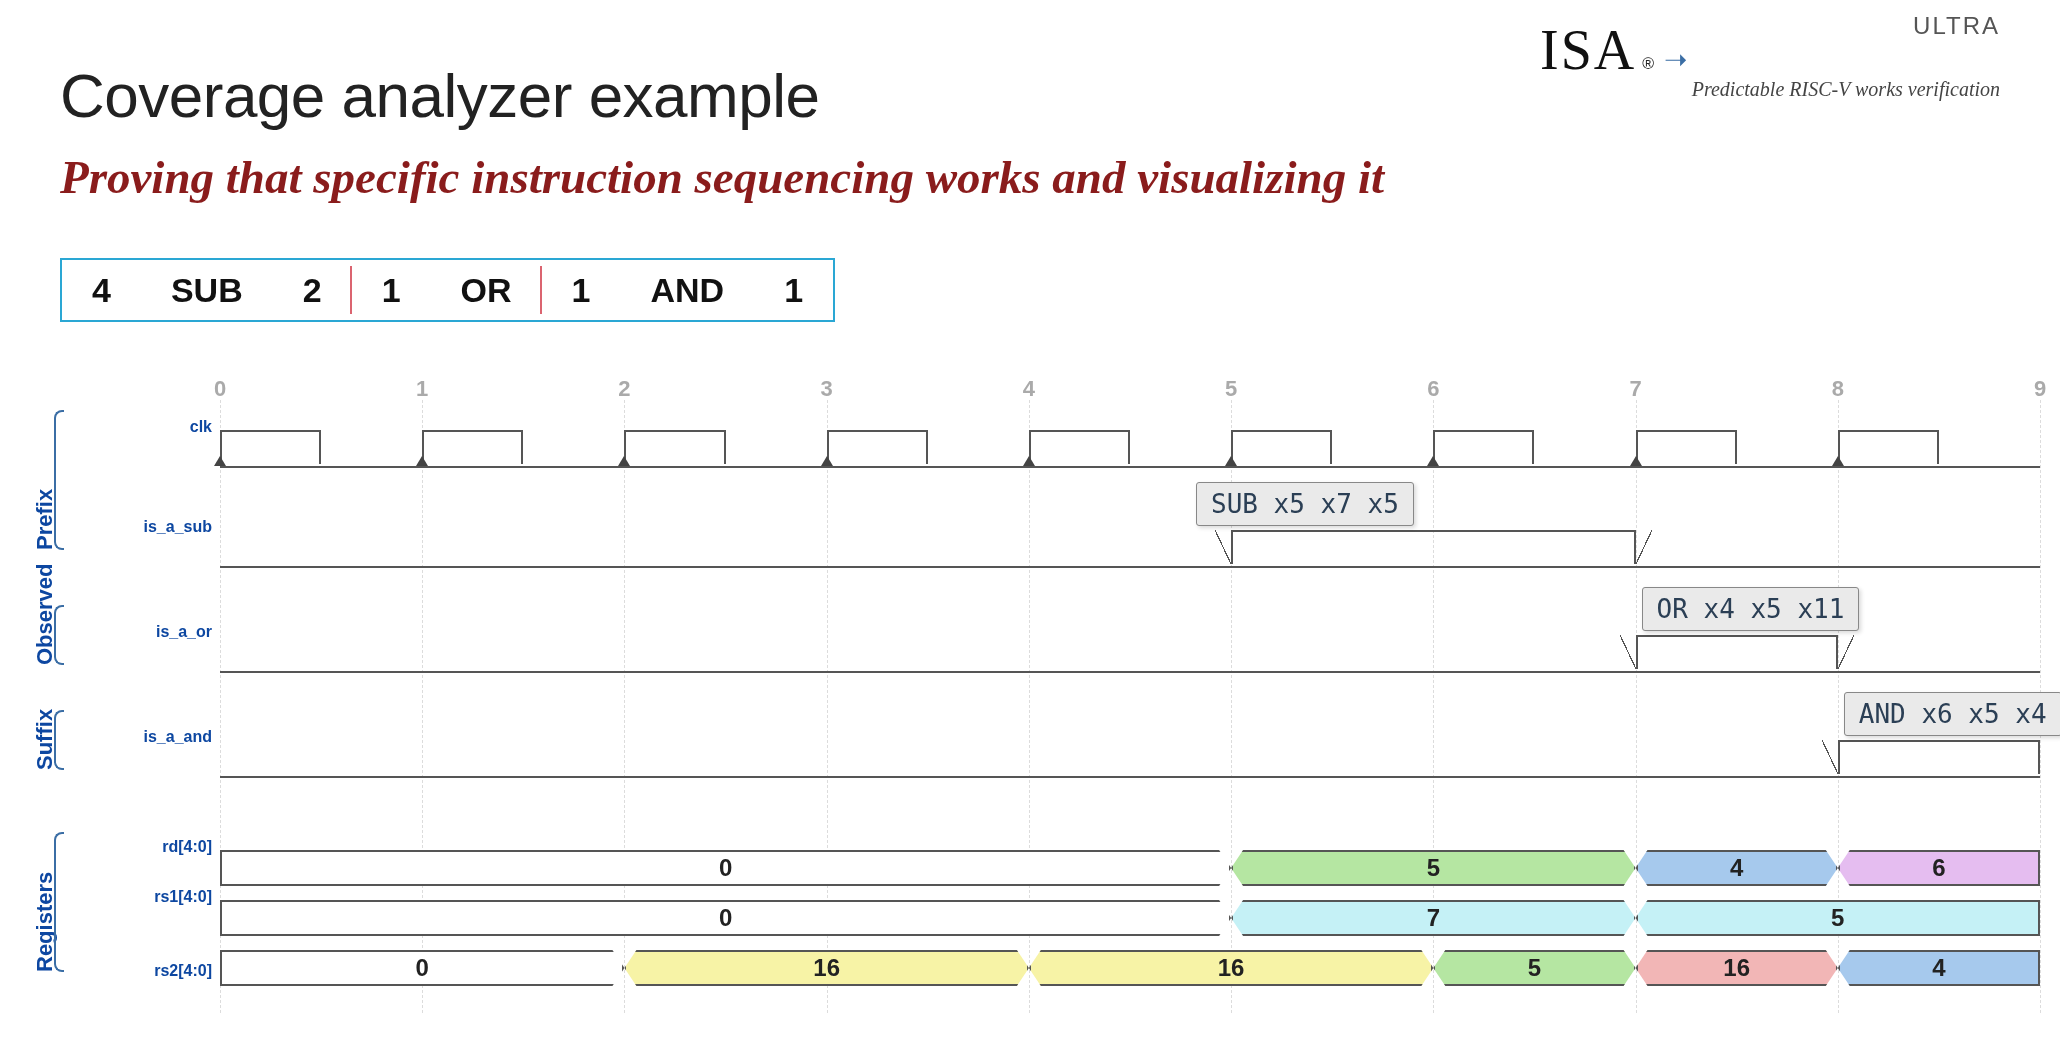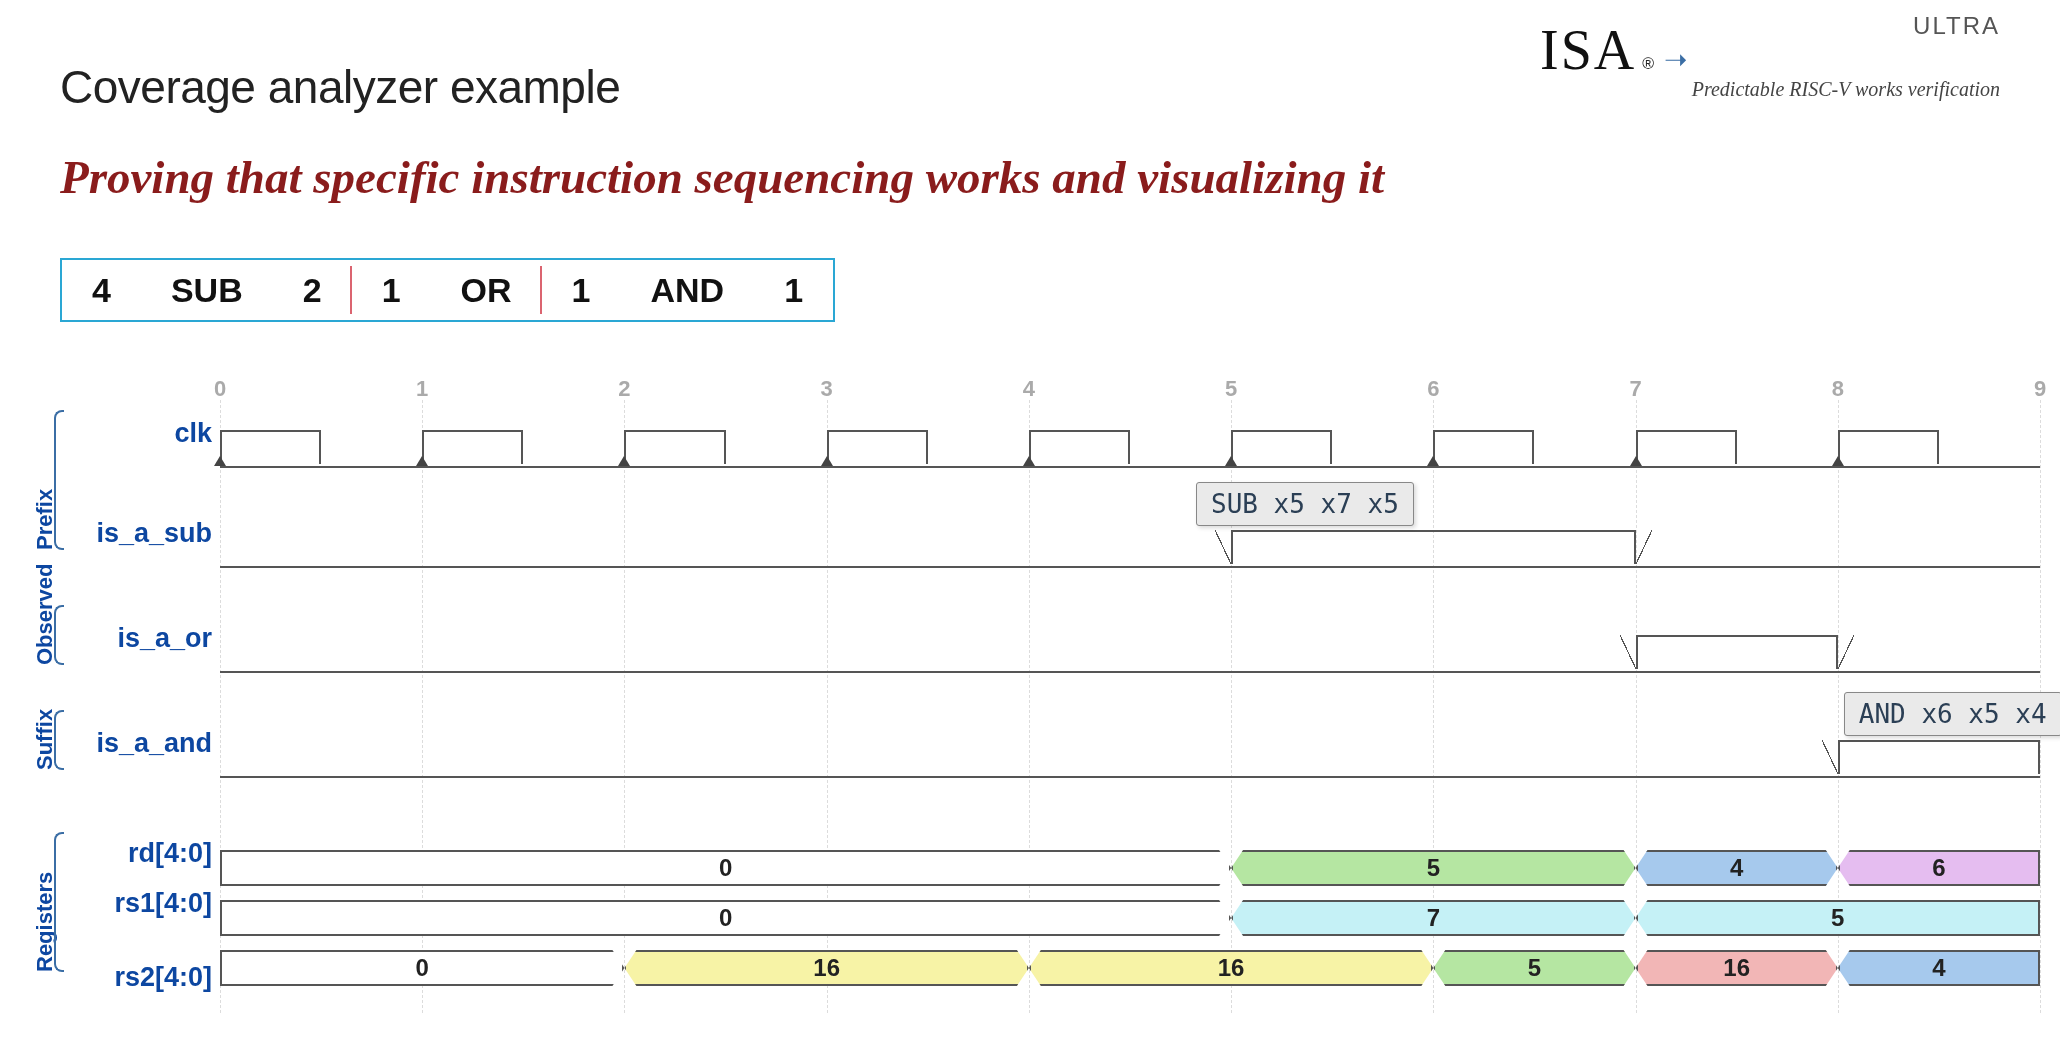--- a/index.html
+++ b/index.html
@@ -24,39 +24,39 @@
   
   .logo  { position:absolute; right:60px; top:18px; width:460px; }
   .logo-line { display:flex; align-items:baseline; gap:6px; }
   .logo-f    { font-family: Georgia, "Times New Roman", serif; font-style:italic; font-size:92px; line-height:0.8; letter-spacing:-2px; color:#111; }
   .logo-isa  { font-family: Georgia, "Times New Roman", serif; font-size:56px; color:#111; font-variant: small-caps; letter-spacing:2px; }
   .logo-reg  { font-size:16px; vertical-align: top; }
   .logo-ultra{ position:absolute; right:0; top:-6px; font-size:24px; color:#555; font-family:Arial; letter-spacing:2px;}
   .logo-tag  { font-family: Georgia, serif; font-style: italic; font-size:20px; color:#444; text-align:right; margin-top:-4px; }
   .logo-arrow{ color:#3b6ea5; font-size:28px; margin-left:4px;}
 
-  .title    { position:absolute; left:60px; top:60px; font-size:46px; font-weight:300; color:#222; letter-spacing:-0.5px;}
+  .title    { position:absolute; left:60px; top:60px; font-size:62px; font-weight:300; color:#222; letter-spacing:-0.5px;}
   .subtitle { position:absolute; left:60px; top:150px; font-family: Georgia, "Times New Roman", serif; font-style:italic; font-weight:bold; font-size:47px; color: var(--dark-red); }
 
   
   .seqbox { position:absolute; left:60px; top:258px; height:64px; border:2px solid var(--titlebox-border); display:flex; align-items:center; }
   .seq-cell { height:100%; display:flex; align-items:center; position:relative; }
   .seq-num  { font-size:34px; font-weight:600; color:#111; padding:0 30px; }
   .seq-op   { font-size:34px; font-weight:700; color:#111; padding:0 30px; }
   .seq-sep  { position:absolute; right:0; top:6px; bottom:6px; width:2px; background:#c23; opacity:.7;}
 
   
   .wf { position:absolute; left:60px; right:10px; top:390px; bottom:30px; }
   .labels { position:absolute; left:0; top:0; bottom:0; width:160px; }
   .canvas { position:absolute; left:160px; right:10px; top:0; bottom:0; }
 
   .y-group { position:absolute; left:-28px; transform: rotate(-90deg); transform-origin: left top; color:var(--blue); font-size:22px; font-weight:600; white-space:nowrap; }
   .brace { position:absolute; left:-6px; width:10px; border-left:2px solid #3b6ea5; border-top:2px solid #3b6ea5; border-bottom:2px solid #3b6ea5; border-radius:8px 0 0 8px; }
 
-  .sig-label { position:absolute; right:8px; text-align:right; color:var(--blue); font-size:27px; font-weight:600; }
+  .sig-label { position:absolute; right:8px; text-align:right; color:var(--blue); font-size:16px; font-weight:600; }
 
   
   .tick { position:absolute; top:-14px; color:#aaa; font-size:22px; font-weight:600; transform:translateX(-50%); }
   .tick-line { position:absolute; top:10px; bottom:0; width:0; border-left:1px dashed var(--grid); }
   .bitline { position:absolute; left:0; right:0; height:2px; background:#555; }
   .pulse { position:absolute; height:34px; border:2px solid #555; border-bottom:none; background:transparent; }
   .arrowup { position:absolute; bottom:-2px; width:0;height:0;border-left:6px solid transparent;border-right:6px solid transparent;border-bottom:10px solid #444; transform:translateX(-50%);}
   
   .bool-high { position:absolute; height:34px; border:2px solid #555; border-bottom:none; }
   .slope-up, .slope-dn { position:absolute; width:16px; height:34px; }
@@ -169,20 +169,21 @@
       <div class="arrowup" style="left: 1617.78px; top: 66px;"></div>
       <div class="bitline" style="top: 176px;"></div>
       <div class="slope-up" style="left: 995.111px; top: 140px;"></div>
       <div class="bool-high" style="left: 1011.11px; width: 404.444px; top: 140px;"></div>
       <div class="slope-dn" style="left: 1415.56px; top: 140px;"></div>
       <div class="callout" style="left: 976px; top: 92px;">SUB x5 x7 x5</div>
       <div class="bitline" style="top: 281px;"></div>
       <div class="slope-up" style="left: 1399.56px; top: 245px;"></div>
       <div class="bool-high" style="left: 1415.56px; width: 202.222px; top: 245px;"></div>
       <div class="slope-dn" style="left: 1617.78px; top: 245px;"></div>
+      <div class="callout" style="left: 1421.56px; top: 197px;">OR x4 x5 x11</div>
       <div class="bitline" style="top: 386px;"></div>
       <div class="slope-up" style="left: 1601.78px; top: 350px;"></div>
       <div class="bool-high" style="left: 1617.78px; width: 202.222px; top: 350px;"></div>
       <div class="callout" style="left: 1623.78px; top: 302px;">AND x6 x5 x4</div>
       <div class="bus-row" style="top: 460px;">
         <div class="bus-seg first" style="left: 0px; width: 1011.11px; background: var(--c-white);">0</div>
         <div class="bus-seg" style="left: 1011.11px; width: 404.444px; background: var(--c-green);">5</div>
         <div class="bus-seg" style="left: 1415.56px; width: 202.222px; background: var(--c-blue);">4</div>
         <div class="bus-seg last" style="left: 1617.78px; width: 202.222px; background: var(--c-mag);">6</div>
       </div>

